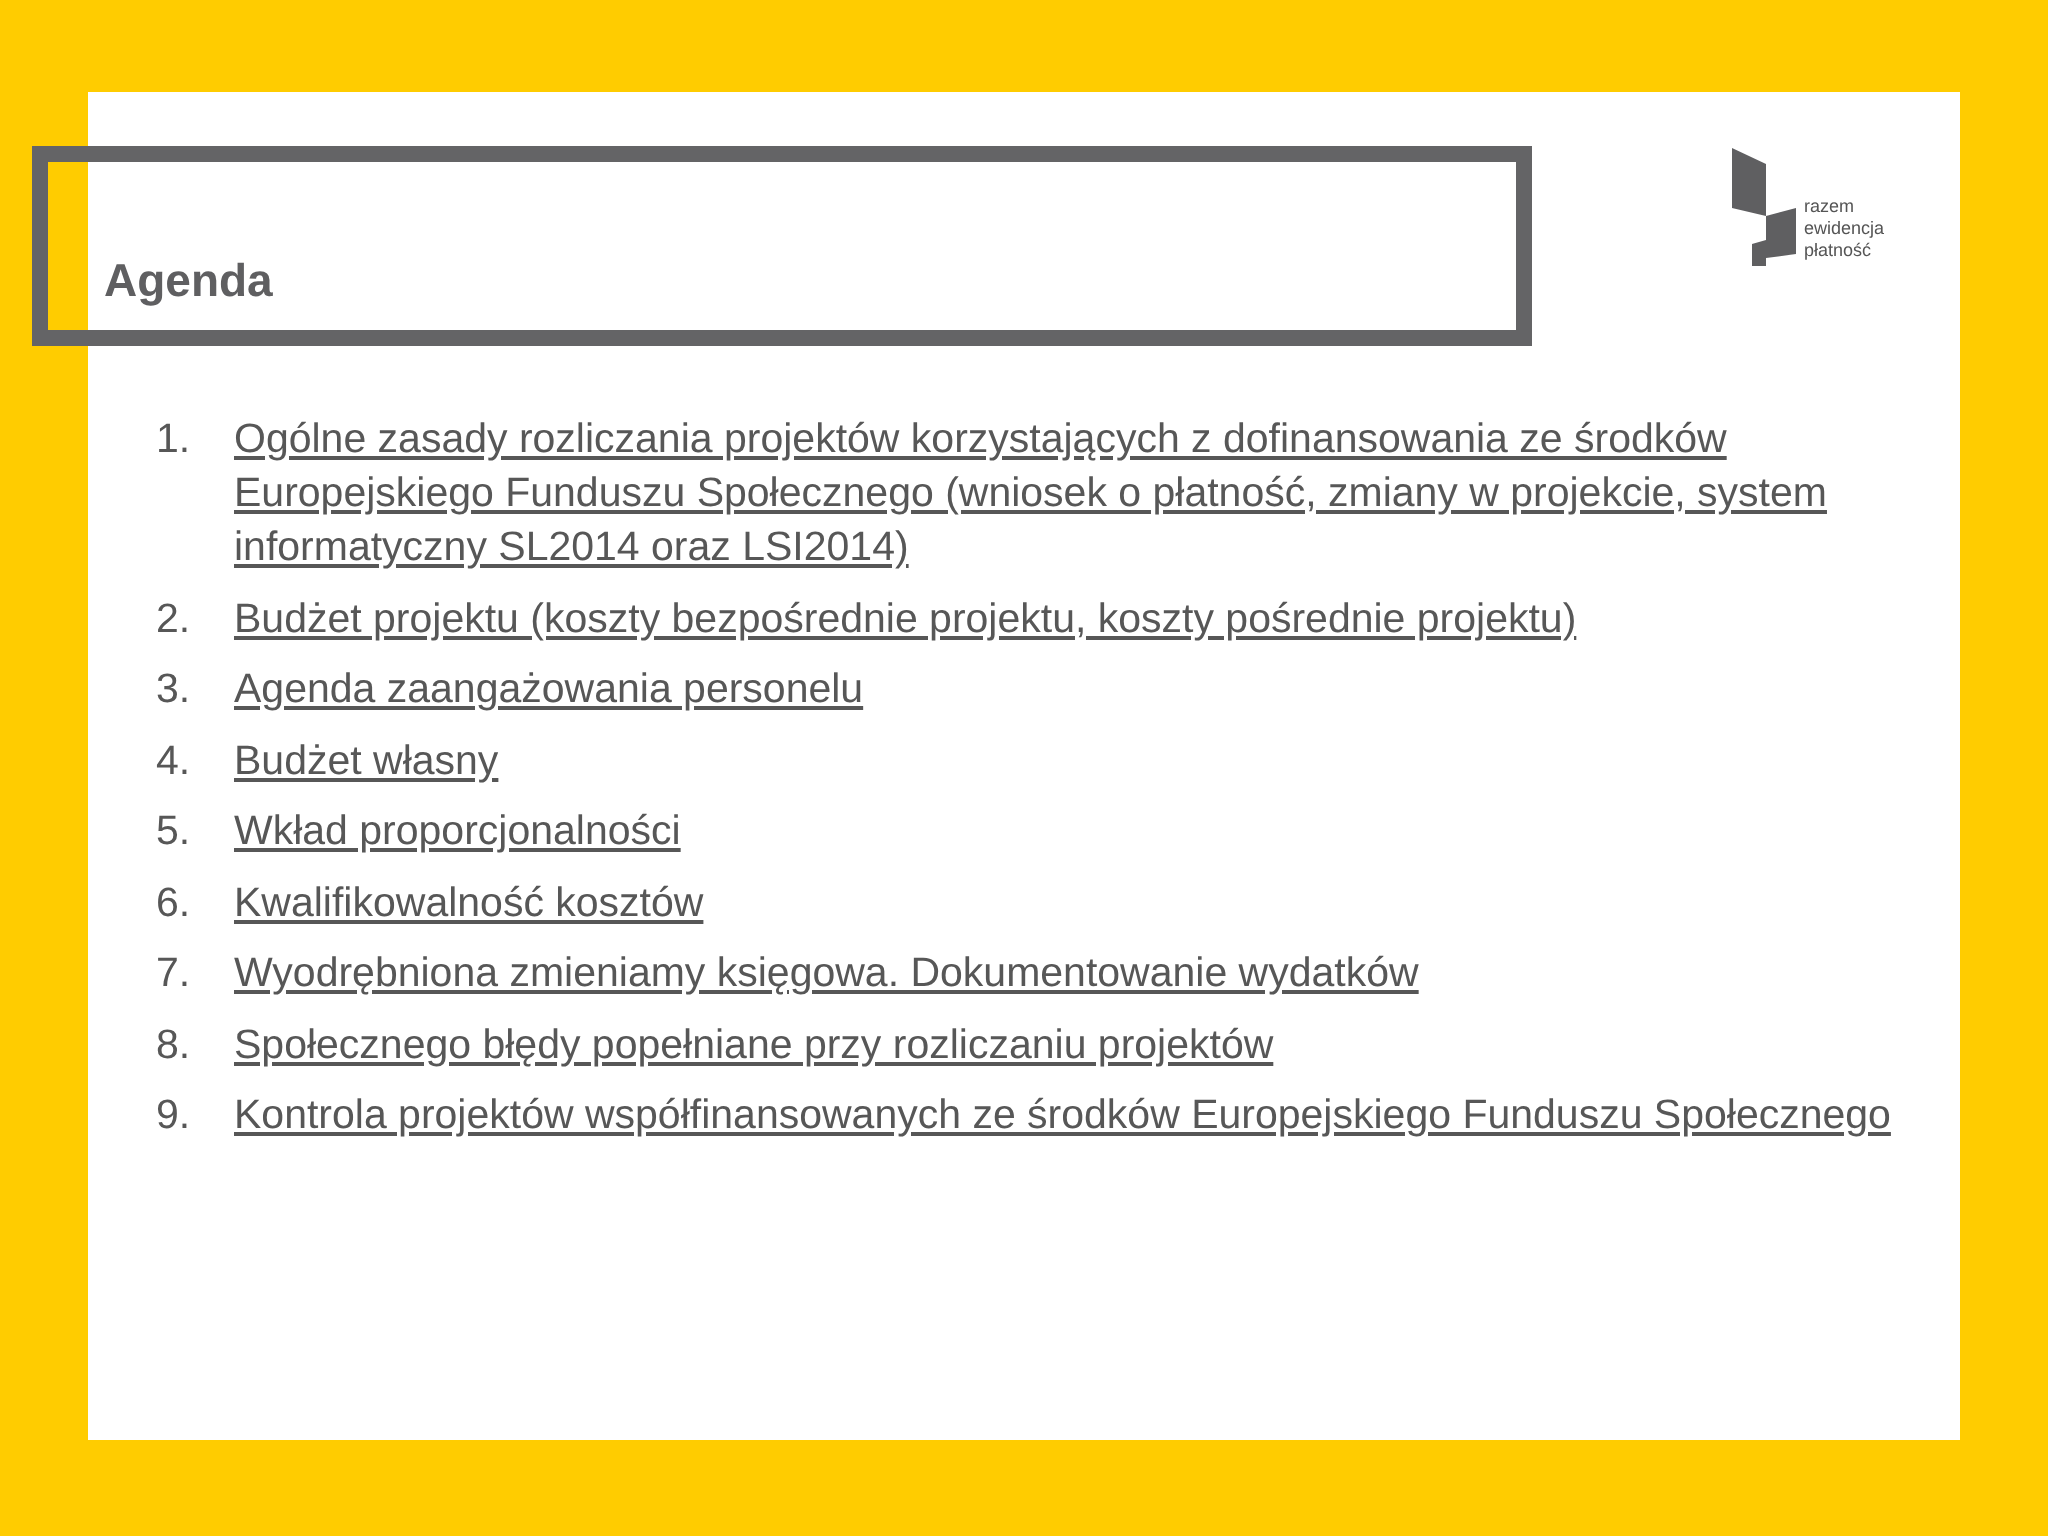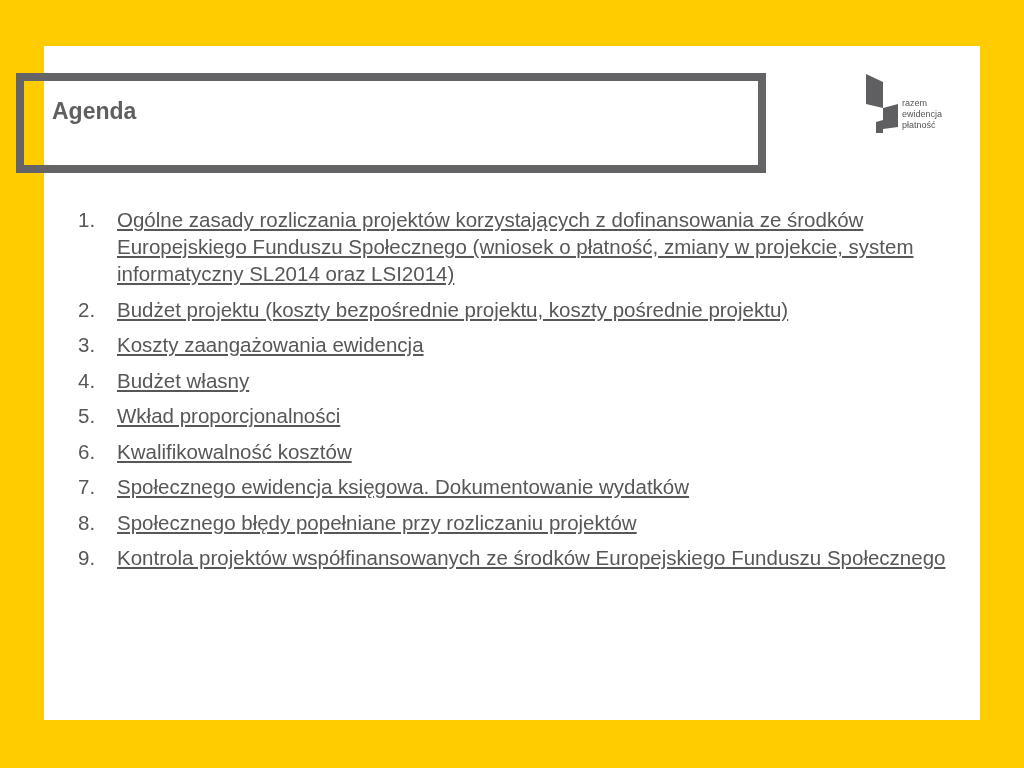--- a/index.html
+++ b/index.html
@@ -19,21 +19,21 @@
     width: 734px; height: 84px;
     border: 8px solid #646466;
     background: transparent;
     box-sizing: content-box;
   }
   .title-box-inner {
     position: absolute; left: 28px; top: 0; right: 0; bottom: 0;
     background: #ffffff;
   }
   .title {
-    position: absolute; left: 52px; top: 98px;
+    position: absolute; left: 52px; top: 127px;
     font-size: 23px; font-weight: bold; color: #5f5f61;
     margin: 0;
   }
   .logo {
     position: absolute; left: 864px; top: 72px;
     width: 100px; height: 70px;
   }
   .logo-text {
     position: absolute; left: 38px; top: 26px;
     font-size: 9px; line-height: 11px; color: #555;
@@ -77,37 +77,37 @@
   <li>
     <span class="num">1.</span>
     <span class="text">Ogólne zasady rozliczania projektów korzystających z dofinansowania ze środków Europejskiego Funduszu Społecznego (wniosek o płatność, zmiany w projekcie, system informatyczny SL2014 oraz LSI2014)</span>
   </li>
   <li>
     <span class="num">2.</span>
     <span class="text">Budżet projektu (koszty bezpośrednie projektu, koszty pośrednie projektu)</span>
   </li>
   <li>
     <span class="num">3.</span>
-    <span class="text">Koszty zaangażowania ewidencja</span>
+    <span class="text">Agenda zaangażowania personelu</span>
   </li>
   <li>
     <span class="num">4.</span>
     <span class="text">Budżet własny</span>
   </li>
   <li>
     <span class="num">5.</span>
     <span class="text">Wkład proporcjonalności</span>
   </li>
   <li>
     <span class="num">6.</span>
     <span class="text">Kwalifikowalność kosztów</span>
   </li>
   <li>
     <span class="num">7.</span>
-    <span class="text">Społecznego ewidencja księgowa. Dokumentowanie wydatków</span>
+    <span class="text">Wyodrębniona zmieniamy księgowa. Dokumentowanie wydatków</span>
   </li>
   <li>
     <span class="num">8.</span>
     <span class="text">Społecznego błędy popełniane przy rozliczaniu projektów</span>
   </li>
   <li>
     <span class="num">9.</span>
     <span class="text">Kontrola projektów współfinansowanych ze środków Europejskiego Funduszu Społecznego</span>
   </li>
 </ol>

